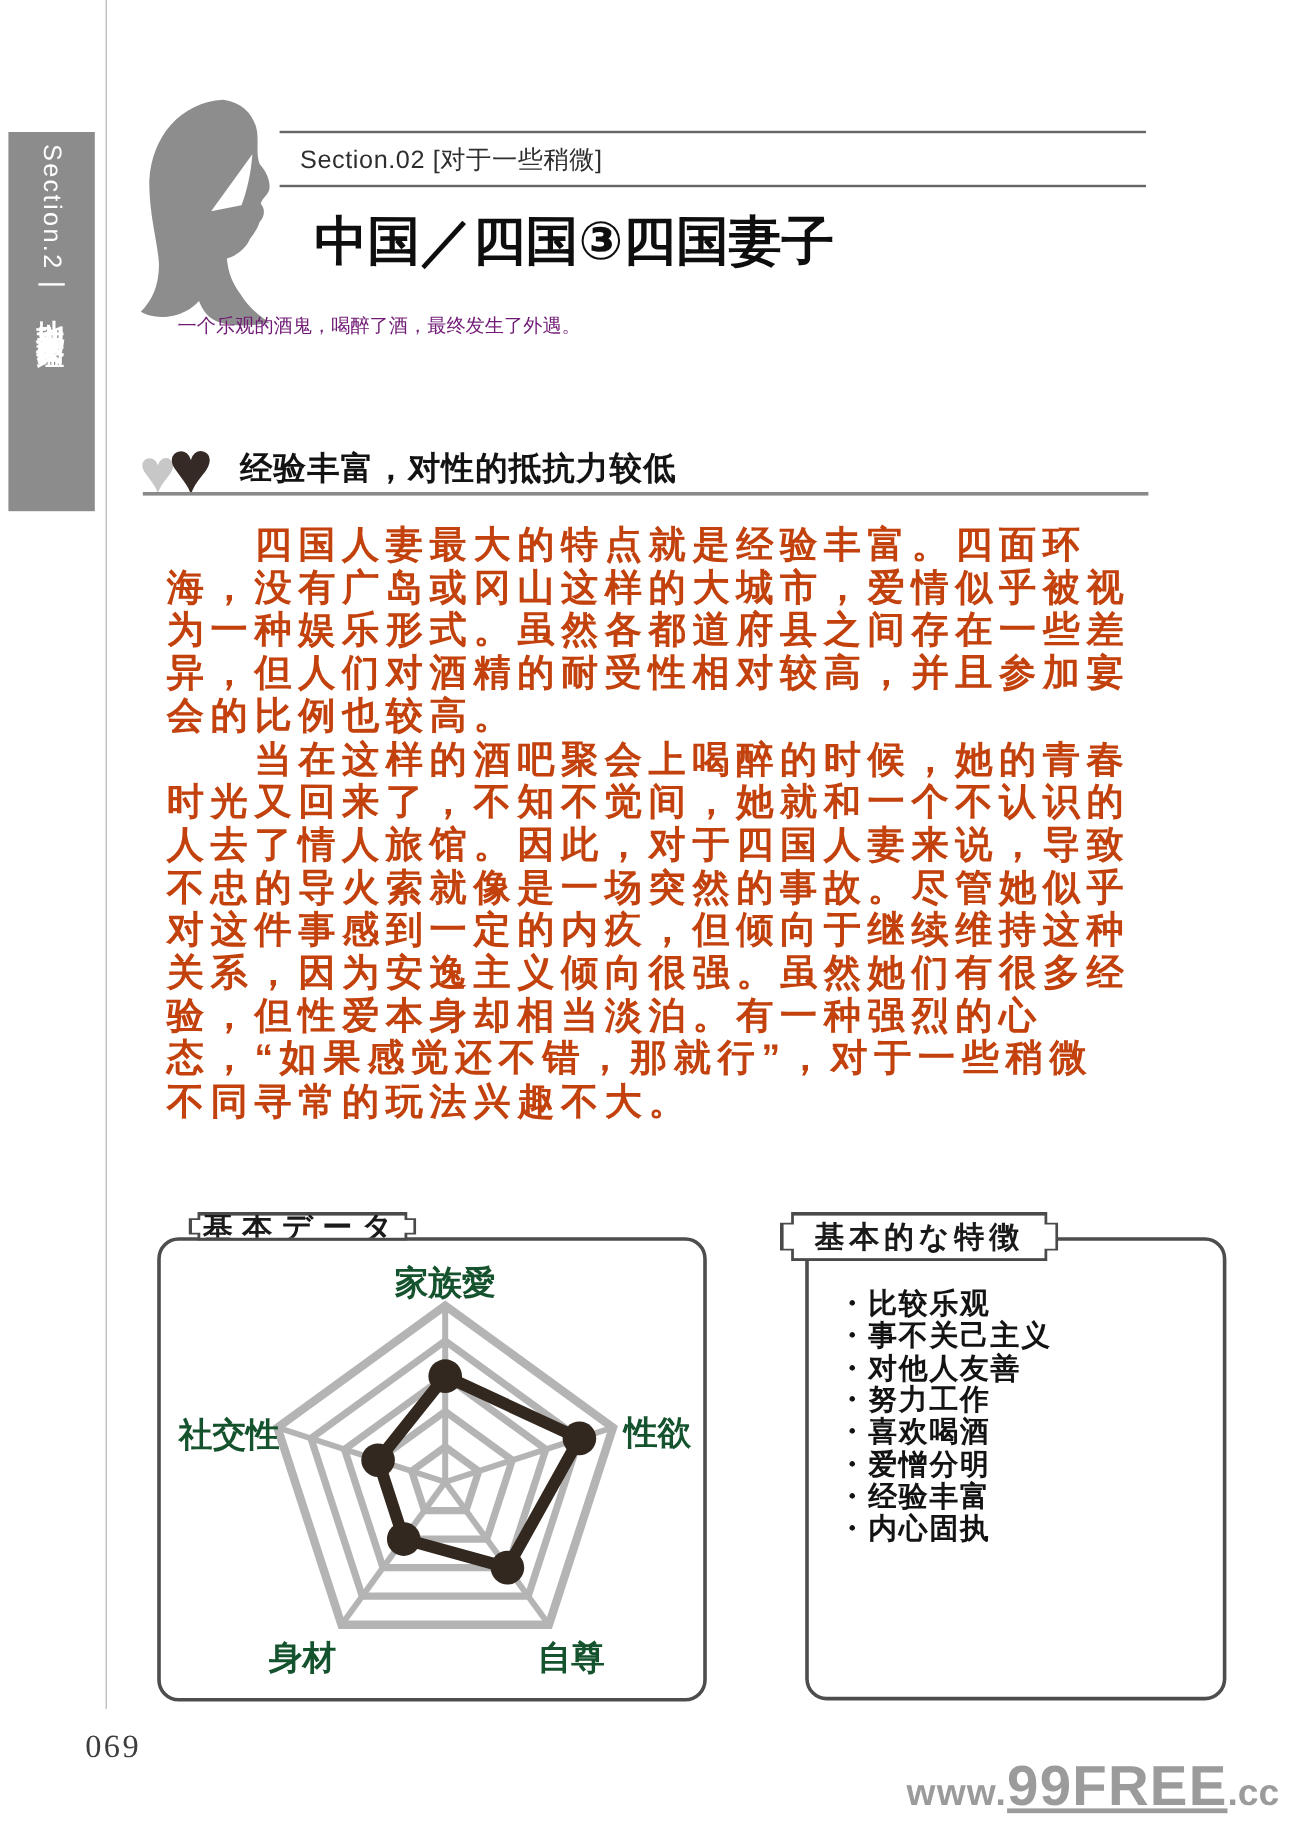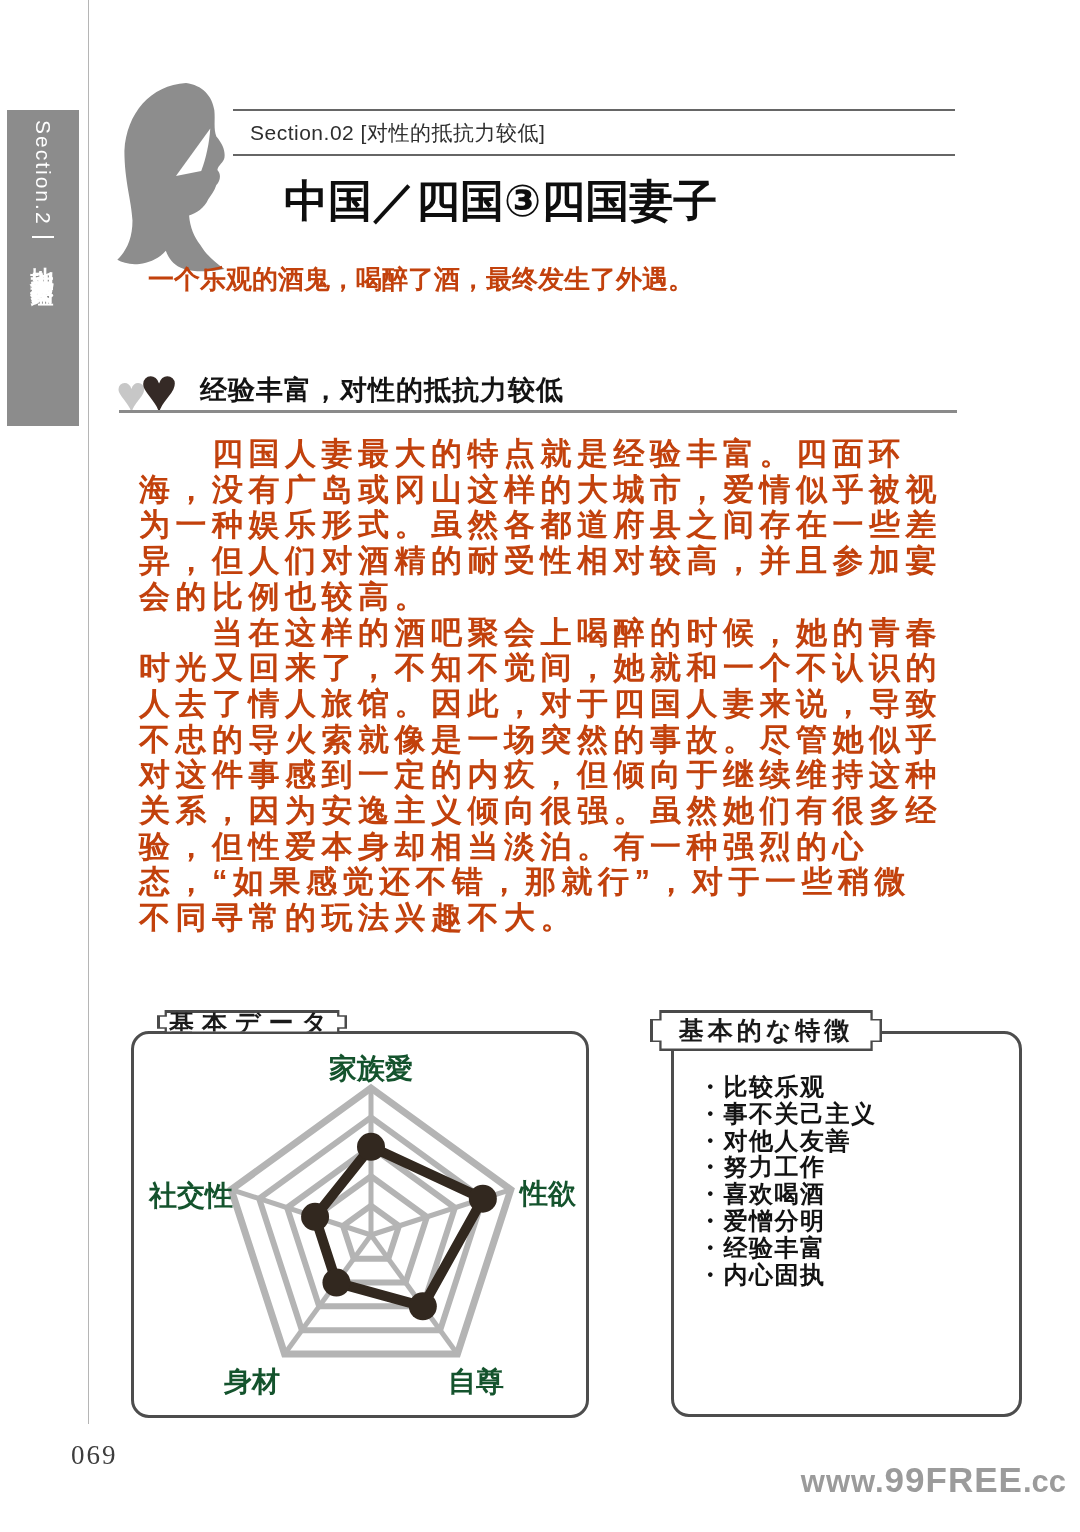--- a/index.html
+++ b/index.html
@@ -14,22 +14,22 @@
   .sidebar .vlatin{writing-mode:vertical-rl;color:#fff;font-size:21px;letter-spacing:2px;}
   .sidebar .vdiv{width:22px;height:2px;background:#fff;margin:10px 0;}
   .sidebar .vcjk{writing-mode:vertical-rl;color:#fff;font-size:23px;letter-spacing:3px;font-weight:bold;}
 
   
   .rule{background:#666;height:2px;}
   .hdr-rule-top{left:233px;top:109px;width:722px;}
   .hdr-rule-bottom{left:233px;top:154px;width:722px;}
   .hdr-caption{left:250px;top:119px;font-size:21px;color:#2e2e2e;letter-spacing:.5px;}
   .silhouette{left:108px;top:80px;width:148px;height:192px;}
-  .page-title{left:262px;top:172px;font-size:44px;font-weight:bold;color:#0e0e0e;letter-spacing:0px;margin-left:22px;}
-  .subtitle{left:148px;top:262px;font-size:26px;font-weight:bold;color:#c2410c;}
+  .page-title{left:262px;top:172px;font-size:44px;font-weight:bold;color:#0e0e0e;letter-spacing:0px;}
+  .subtitle{left:148px;top:262px;font-size:16px;font-weight:normal;color:#701a75;}
 
   
   .heart{line-height:1;}
   .heart-light{left:116px;top:368px;font-size:52px;color:#c7c7c7;}
   .heart-dark{left:140px;top:358px;font-size:64px;color:#352a26;}
   .hl-heading{left:200px;top:372px;font-size:27px;font-weight:bold;color:#131313;letter-spacing:1px;}
   .hl-rule{left:119px;top:410px;width:838px;height:3px;background:#8a8a8a;}
 
   
   .body-text{left:139px;top:436px;width:822px;font-size:31px;line-height:35.7px;
@@ -63,21 +63,21 @@
   
   .feature-list{position:absolute;left:24px;top:40px;margin:0;padding:0;list-style:none;
                 font-size:24px;line-height:26.8px;font-weight:bold;letter-spacing:1.5px;color:#131313;}
 
   
   .page-number{left:71px;top:1440px;font-family:"Liberation Serif","DejaVu Serif",serif;
                font-size:27px;color:#3d3d3d;letter-spacing:2px;}
   .watermark{left:784px;top:1460px;width:282px;display:flex;align-items:baseline;justify-content:flex-end;
              color:#9b9b9b;font-weight:bold;}
   .wm-prefix{font-size:31px;letter-spacing:1px;}
-  .wm-main{font-size:35px;letter-spacing:1px;}
+  .wm-main{font-size:47px;letter-spacing:1px;text-decoration:underline;}
   .wm-suffix{font-size:31px;}
 </style>
 </head>
 <body>
 
 <div class="page">
 
   <div class="abs v-hairline"></div>
 
   <div class="abs sidebar">
@@ -88,21 +88,21 @@
 
   <svg class="abs silhouette" viewBox="0 0 140 190">
     <path fill="#8d8d8d" d="M74 3 C90 5,100 16,102 30 C103 40,101 48,104 56 C110 63,113 70,112 77
       C111 82,106 84,105 89 C109 93,108 100,104 104 C102 110,99 114,96 118 C92 127,84 132,77 134
       C78 146,82 155,88 163 C94 173,102 180,112 187 C97 190,82 190,72 187 C62 184,57 177,54 169
       C48 176,38 181,28 182 C19 183,11 181,6 178 C15 169,21 157,21 139 C20 119,13 100,13 70 C15 33,39 5,74 3 Z"></path>
     <path fill="#ffffff" d="M98 48 L64 95 L89 90 C94 77,97 62,98 48 Z"></path>
   </svg>
 
   <div class="abs rule hdr-rule-top"></div>
-  <div class="abs hdr-caption">Section.02 [对性的抵抗力较低]</div>
+  <div class="abs hdr-caption">Section.02 [对于一些稍微]</div>
   <div class="abs rule hdr-rule-bottom"></div>
 
   <div class="abs page-title">中国／四国③四国妻子</div>
   <div class="abs subtitle">一个乐观的酒鬼，喝醉了酒，最终发生了外遇。</div>
 
   <span class="abs heart heart-light">♥</span>
   <span class="abs heart heart-dark">♥</span>
   <div class="abs hl-heading">经验丰富，对性的抵抗力较低</div>
   <div class="abs hl-rule"></div>
 

